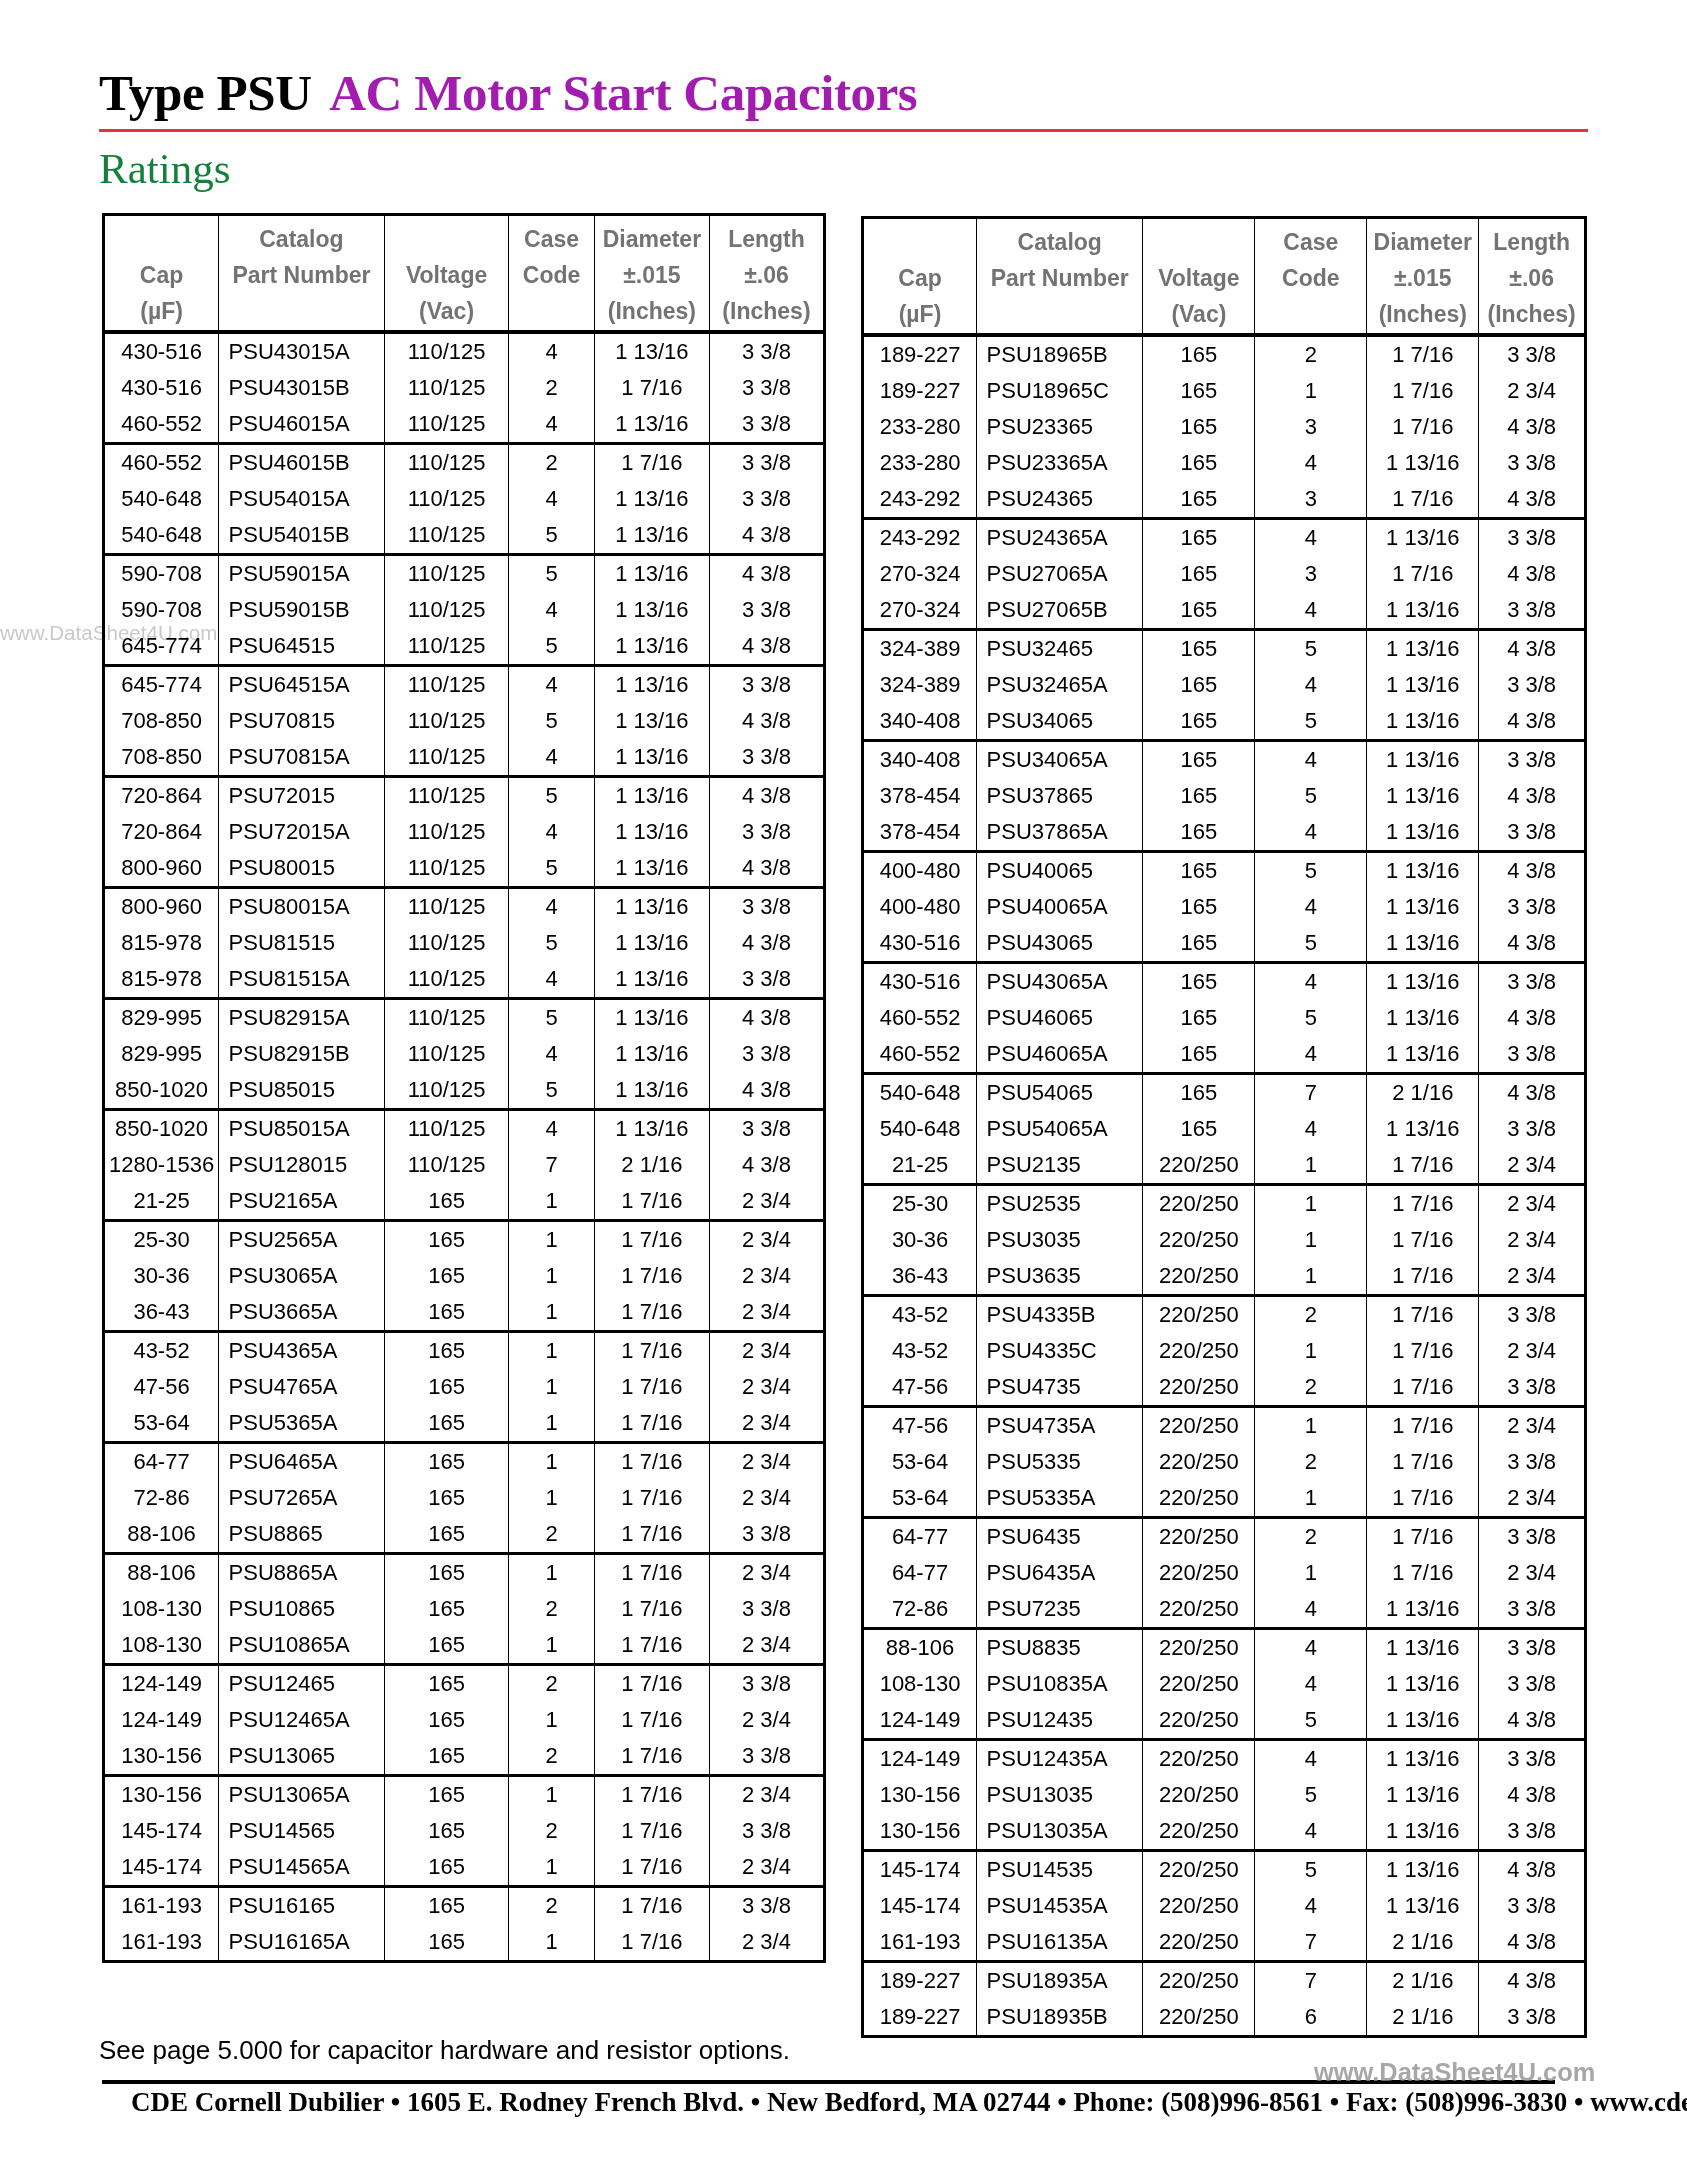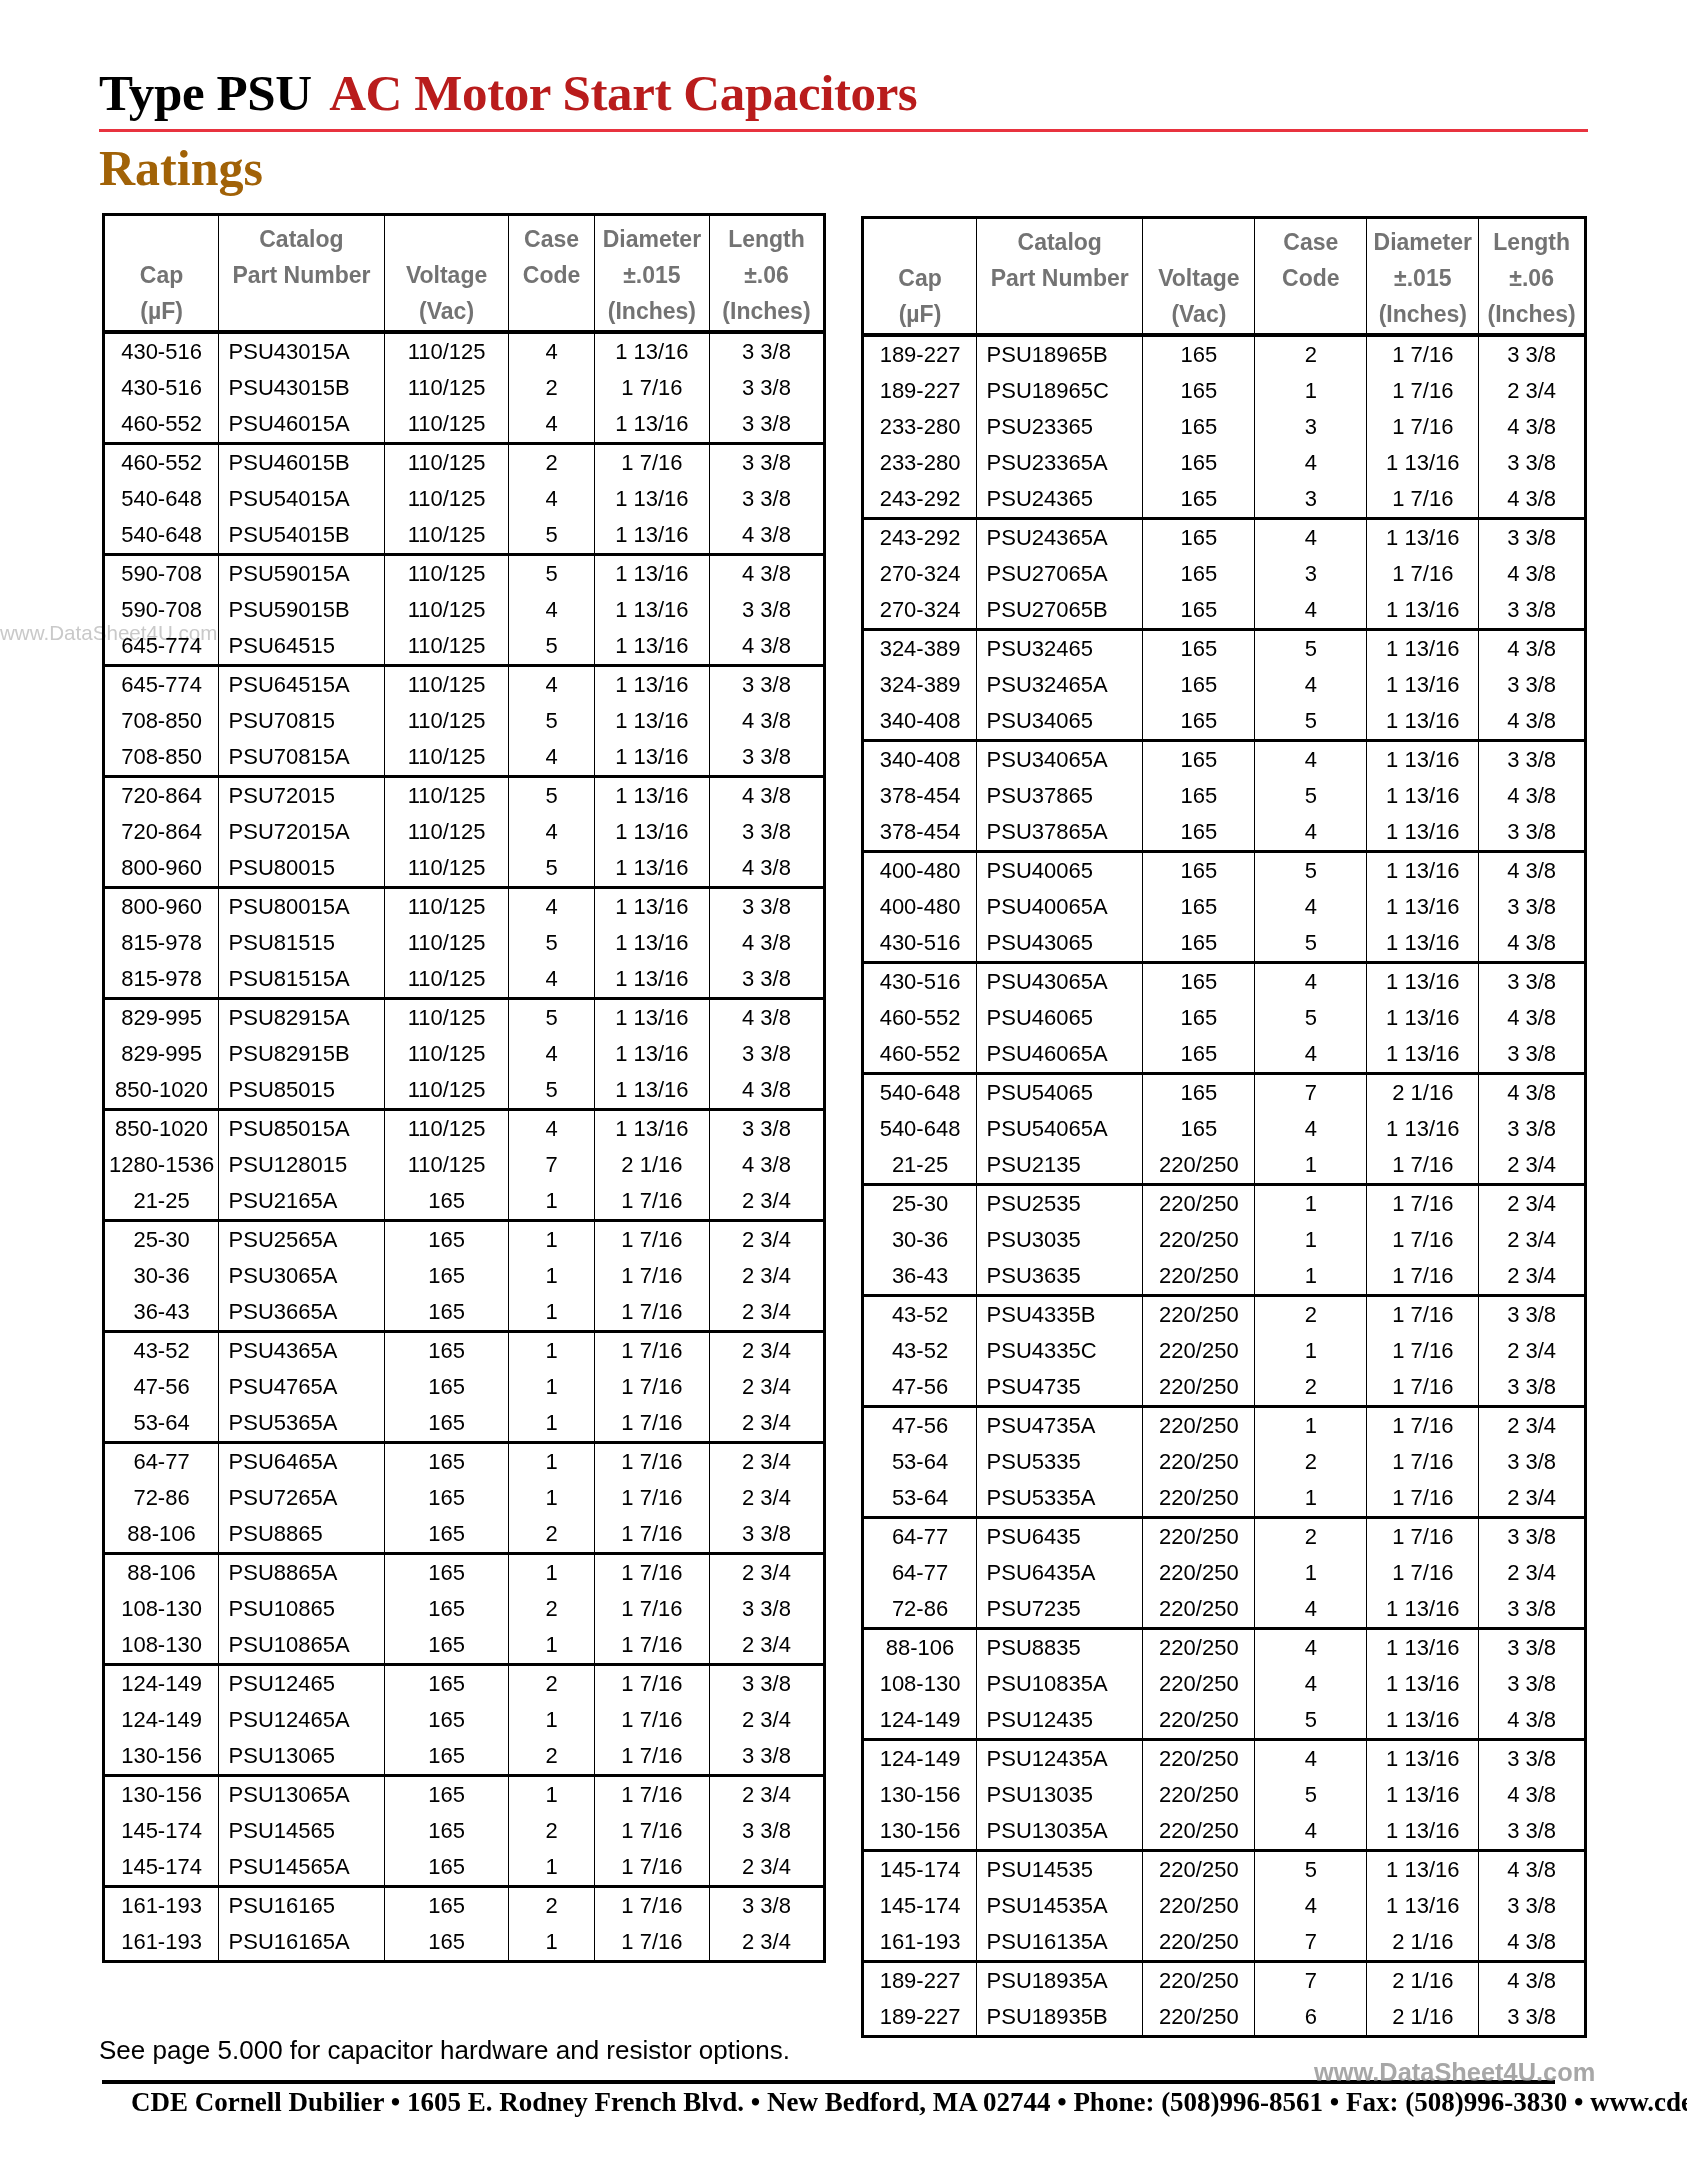--- a/index.html
+++ b/index.html
@@ -1,21 +1,21 @@
 <!DOCTYPE html>
 <html style="font-size:12.7px"><head>
 <meta charset="utf-8">
 <style>
   html,body{margin:0;padding:0;background:#fff;}
   body{width:1687px;height:2183px;position:relative;overflow:hidden;font-family:"Liberation Sans",sans-serif;color:#000;}
   .title{position:absolute;left:99px;top:65px;font-family:"Liberation Serif",serif;font-weight:bold;font-size:51px;line-height:57px;white-space:nowrap;letter-spacing:-0.4px;}
   .title .black{color:#000;}
-  .title .red{color:#b91c1c;margin-left:17.5px;}
+  .title .red{color:#a21caf;margin-left:17.5px;}
   .rule-red{position:absolute;left:99px;top:129px;width:1489px;height:3.2px;background:#e8333f;}
-  .subtitle{position:absolute;left:99px;top:143px;font-family:"Liberation Serif",serif;font-weight:bold;font-size:50px;line-height:51px;color:#a16207;}
+  .subtitle{position:absolute;left:99px;top:143px;font-family:"Liberation Serif",serif;font-weight:normal;font-size:43px;line-height:51px;color:#15803d;}
   .watermark-left{position:absolute;left:0;top:621px;font-size:20.6px;color:#c9c9c9;white-space:nowrap;}
   table.ratings{position:absolute;border-collapse:collapse;border:3.2px solid #000;table-layout:fixed;}
   table.ratings th{color:#737373;font-weight:bold;font-size:23px;line-height:36px;vertical-align:bottom;text-align:center;border-left:1.6px solid #000;border-bottom:4px solid #000;padding:0 1.6px 1.6px 1.6px;white-space:nowrap;}
   table.ratings th:first-child{border-left:none;}
   table.ratings td{font-size:22px;height:36px;line-height:36px;padding:0 3.2px;border-left:1.6px solid #000;white-space:nowrap;text-align:center;}
   table.ratings td:first-child{border-left:none;}
   table.ratings td.pn{text-align:left;padding-left:9.5px;}
   table.ratings tr.group-end td{border-bottom:3.2px solid #000;}
   .h-line{display:block;}
   #left-table{left:102px;top:213px;width:724px;}

